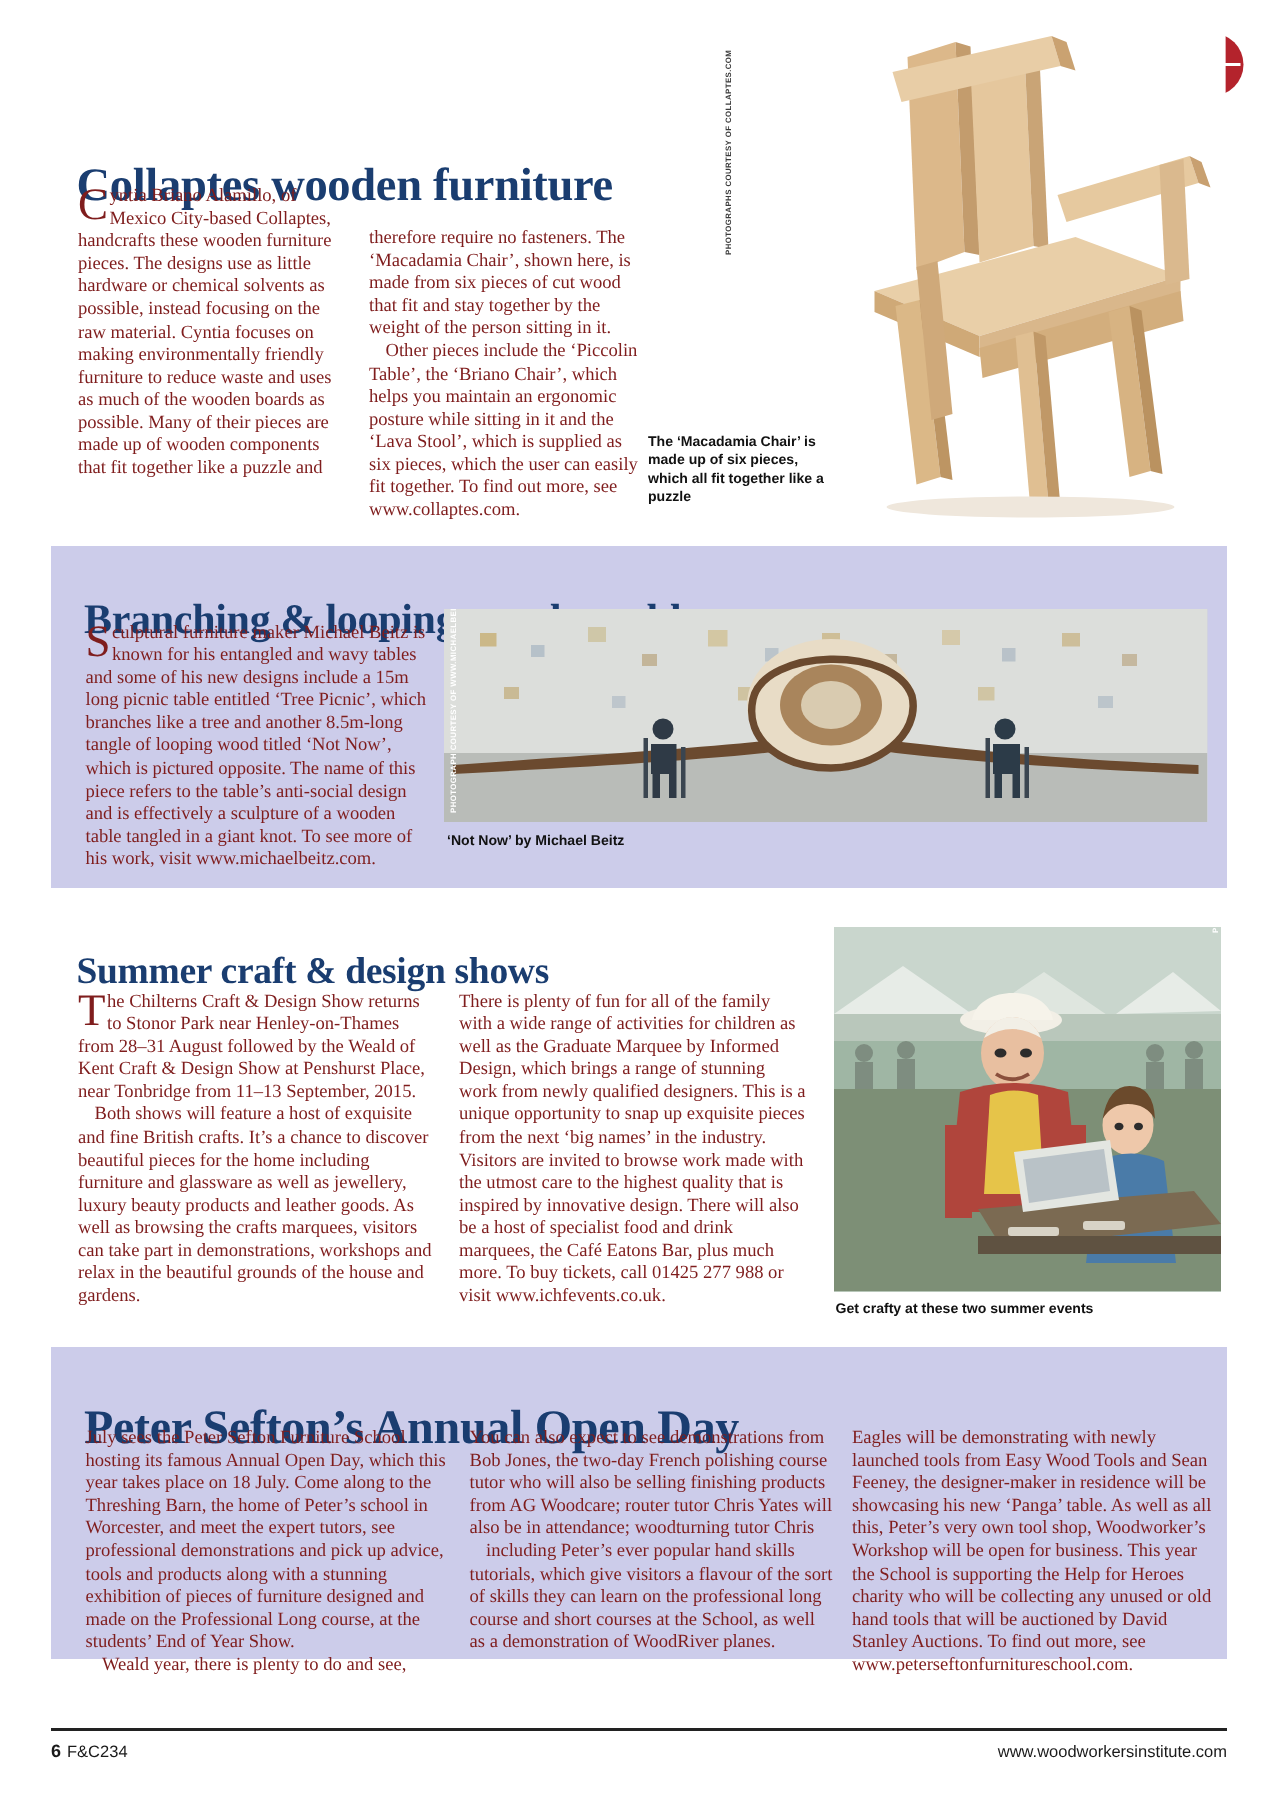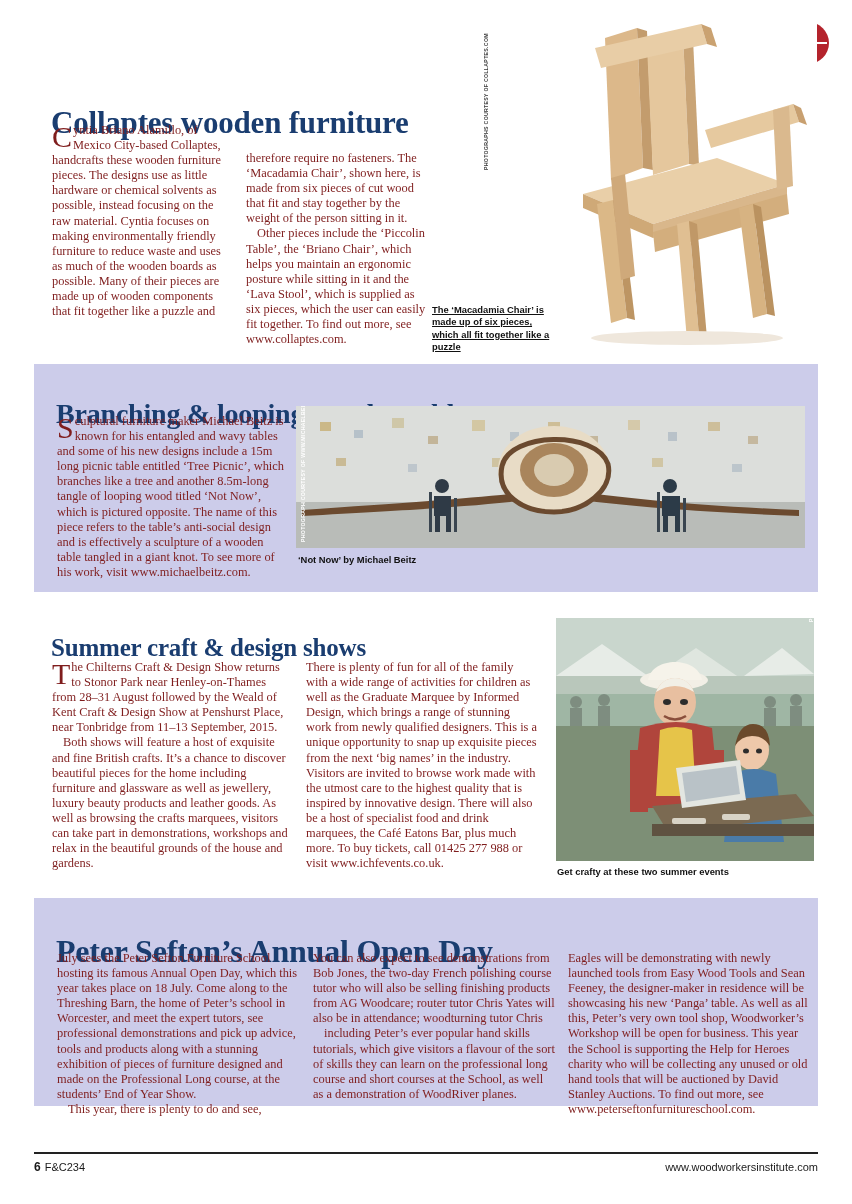--- a/index.html
+++ b/index.html
@@ -119,21 +119,21 @@
   #sec-collaptes .col1 { position: absolute; left: 52px; top: 123px; width: 175px; }
   #sec-collaptes .col2 { position: absolute; left: 246px; top: 123px; width: 180px; margin-top: 28px; }
 
   
   .chair-photo {
     position: absolute;
     left: 487px; top: 18px;
     width: 330px; height: 330px;
     background: #ffffff;
   }
-  .chair-cap { position: absolute; left: 432px; top: 304px; width: 125px; text-decoration: underline; }
+  .chair-cap { position: absolute; left: 432px; top: 288px; width: 125px; }
 
   
   #sec-branching { left: 0; top: 364px; width: 852px; height: 228px; }
   #sec-branching .panel { left: 34px; top: 0; width: 784px; height: 228px; }
   #sec-branching .headline {
     position: absolute; left: 56px; top: 17px; font-size: 28px;
   }
   #sec-branching .col1 { position: absolute; left: 57px; top: 50px; width: 228px; }
   .beitz-photo {
     position: absolute;
@@ -400,21 +400,21 @@
     <div class="caption craft-cap">Get crafty at these two summer events</div>
   </div>
 
   <div class="section" id="sec-sefton">
     <div class="panel"></div>
 
     <h1 class="headline">Peter Sefton’s Annual Open Day</h1>
 
     <div class="body-col col1">
       <p>July sees the Peter Sefton Furniture School hosting its famous Annual Open Day, which this year takes place on 18 July. Come along to the Threshing Barn, the home of Peter’s school in Worcester, and meet the expert tutors, see professional demonstrations and pick up advice, tools and products along with a stunning exhibition of pieces of furniture designed and made on the Professional Long course, at the students’ End of Year Show.</p>
-      <p>This year, there is plenty to do and see,</p>
+      <p>Weald year, there is plenty to do and see,</p>
     </div>
 
     <div class="body-col col2">
       <p>You can also expect to see demonstrations from Bob Jones, the two-day French polishing course tutor who will also be selling finishing products from AG Woodcare; router tutor Chris Yates will also be in attendance; woodturning tutor Chris</p>
       <p>including Peter’s ever popular hand skills tutorials, which give visitors a flavour of the sort of skills they can learn on the professional long course and short courses at the School, as well as a demonstration of WoodRiver planes.</p>
     </div>
 
     <div class="body-col col3">
       <p>Eagles will be demonstrating with newly launched tools from Easy Wood Tools and Sean Feeney, the designer-maker in residence will be showcasing his new ‘Panga’ table. As well as all this, Peter’s very own tool shop, Woodworker’s Workshop will be open for business. This year the School is supporting the Help for Heroes charity who will be collecting any unused or old hand tools that will be auctioned by David Stanley Auctions. To find out more, see www.peterseftonfurnitureschool.com.</p>
     </div>

